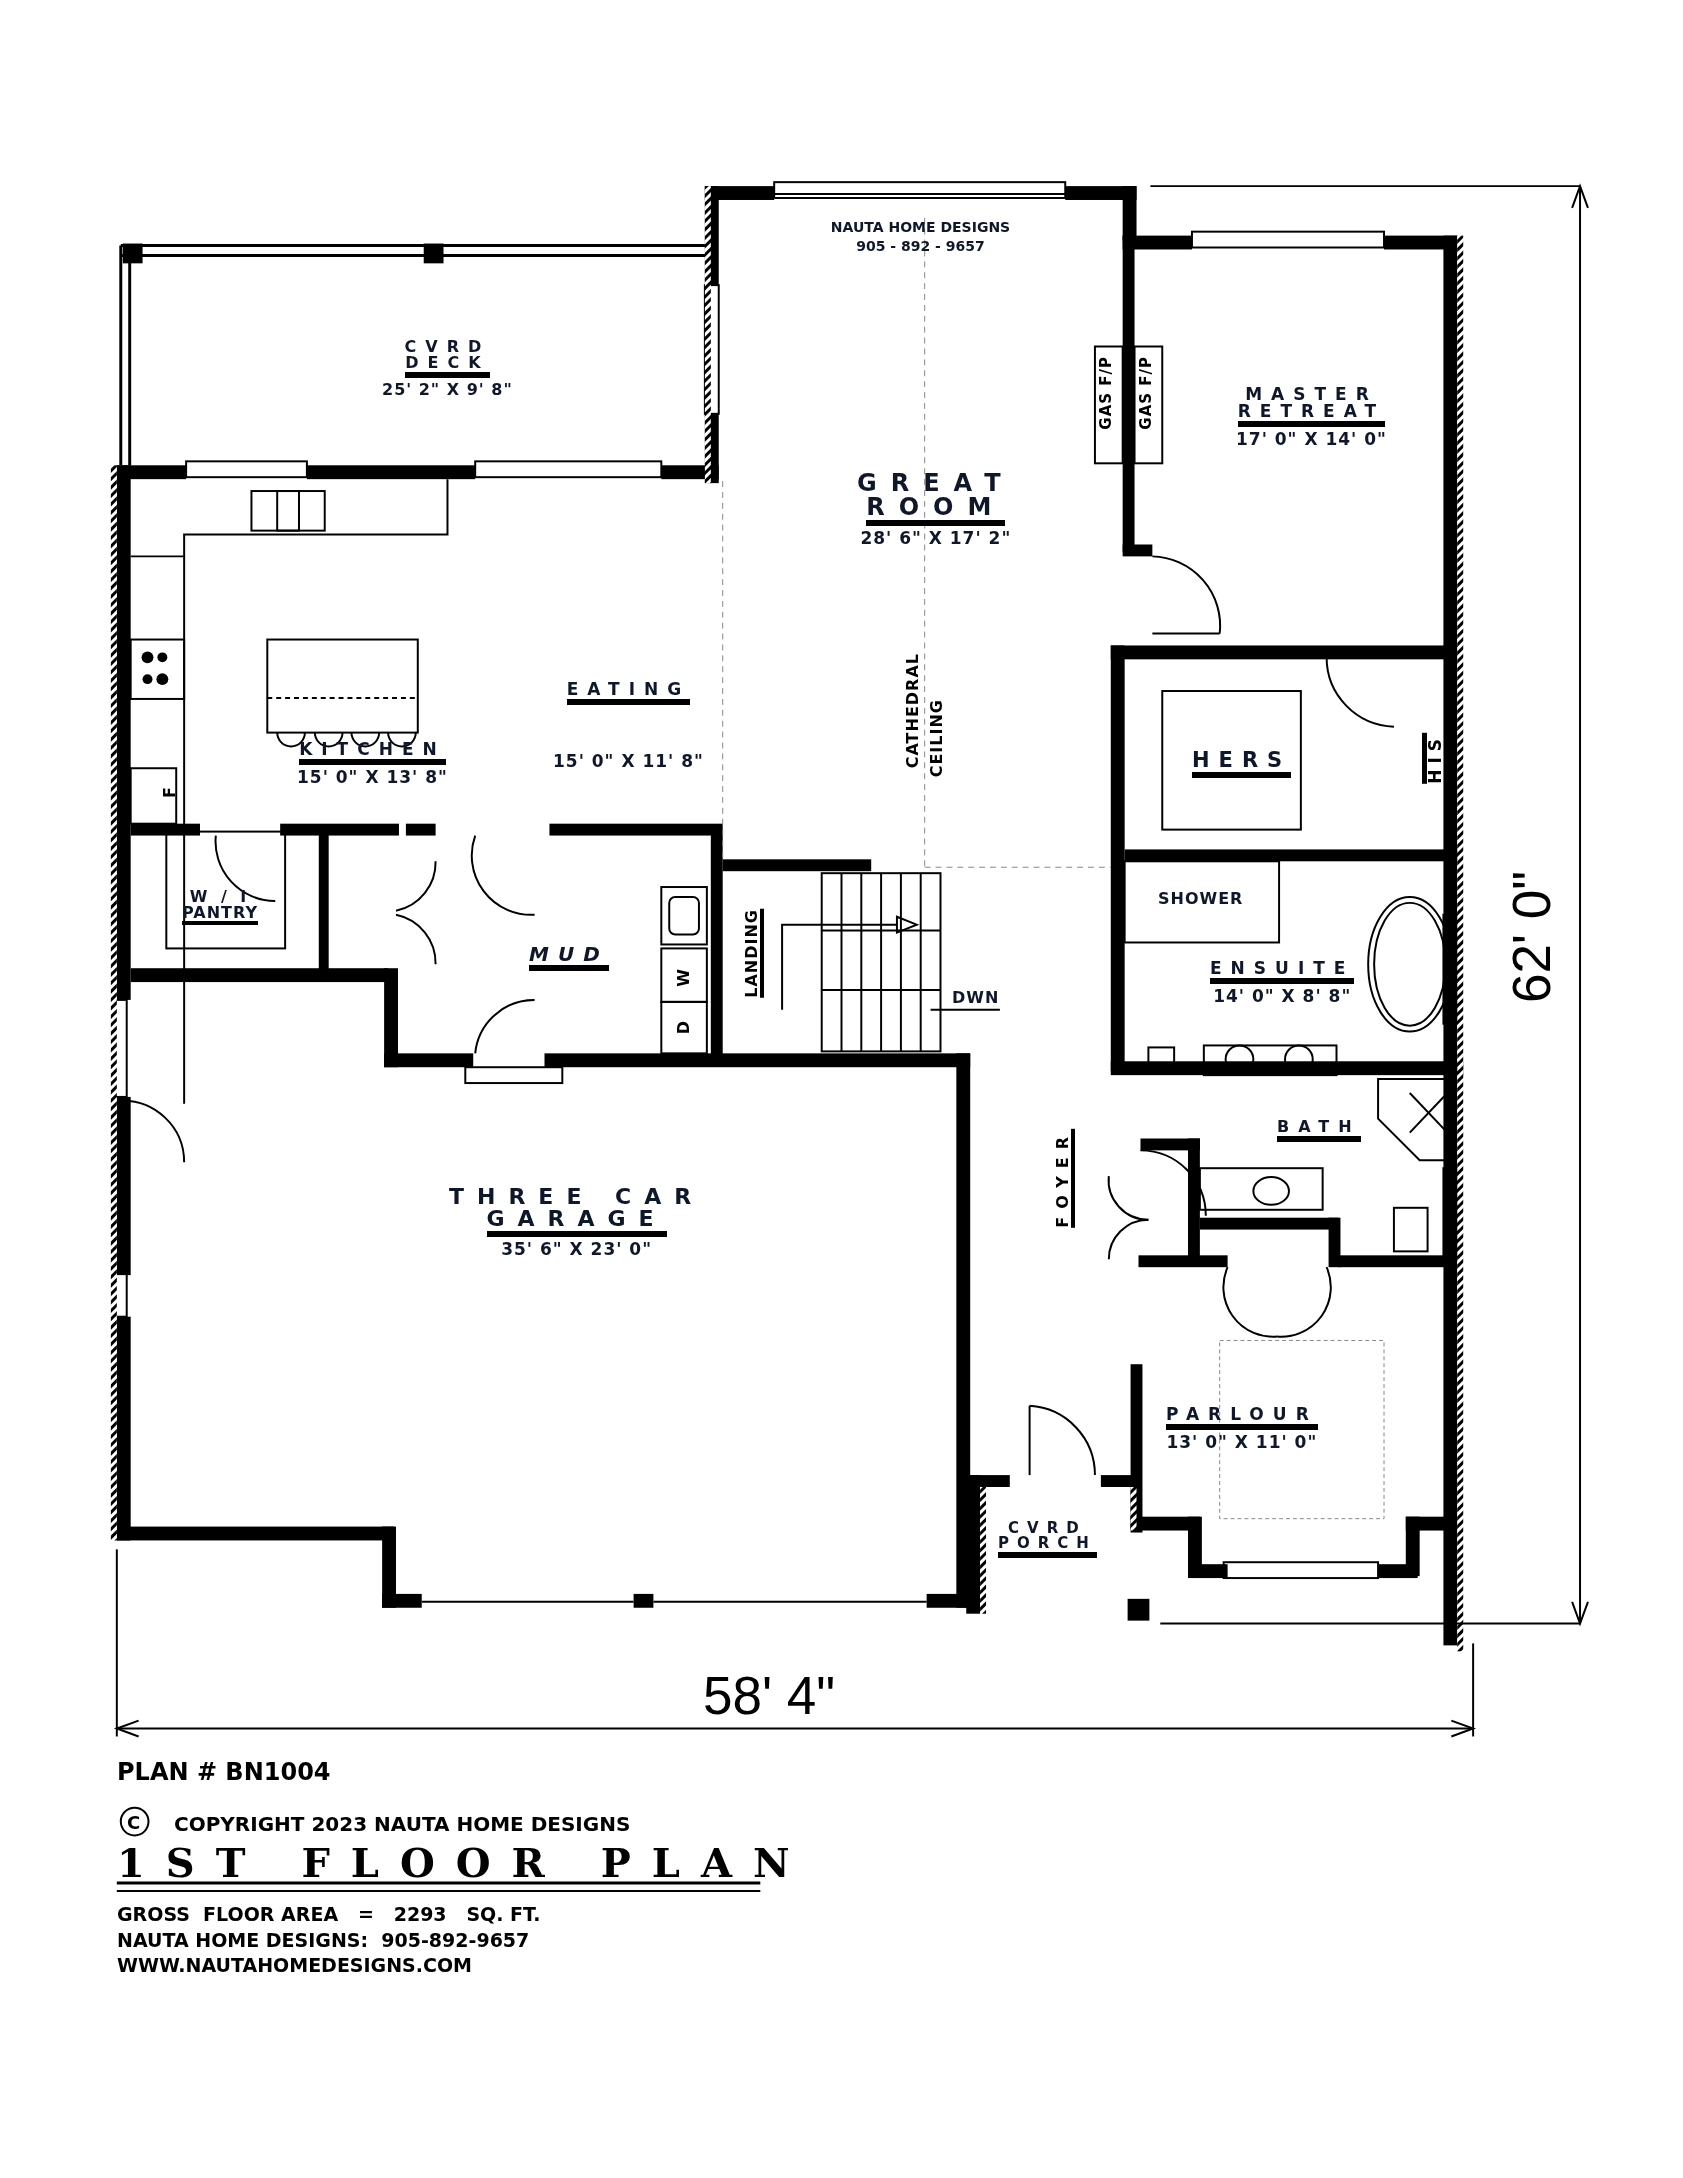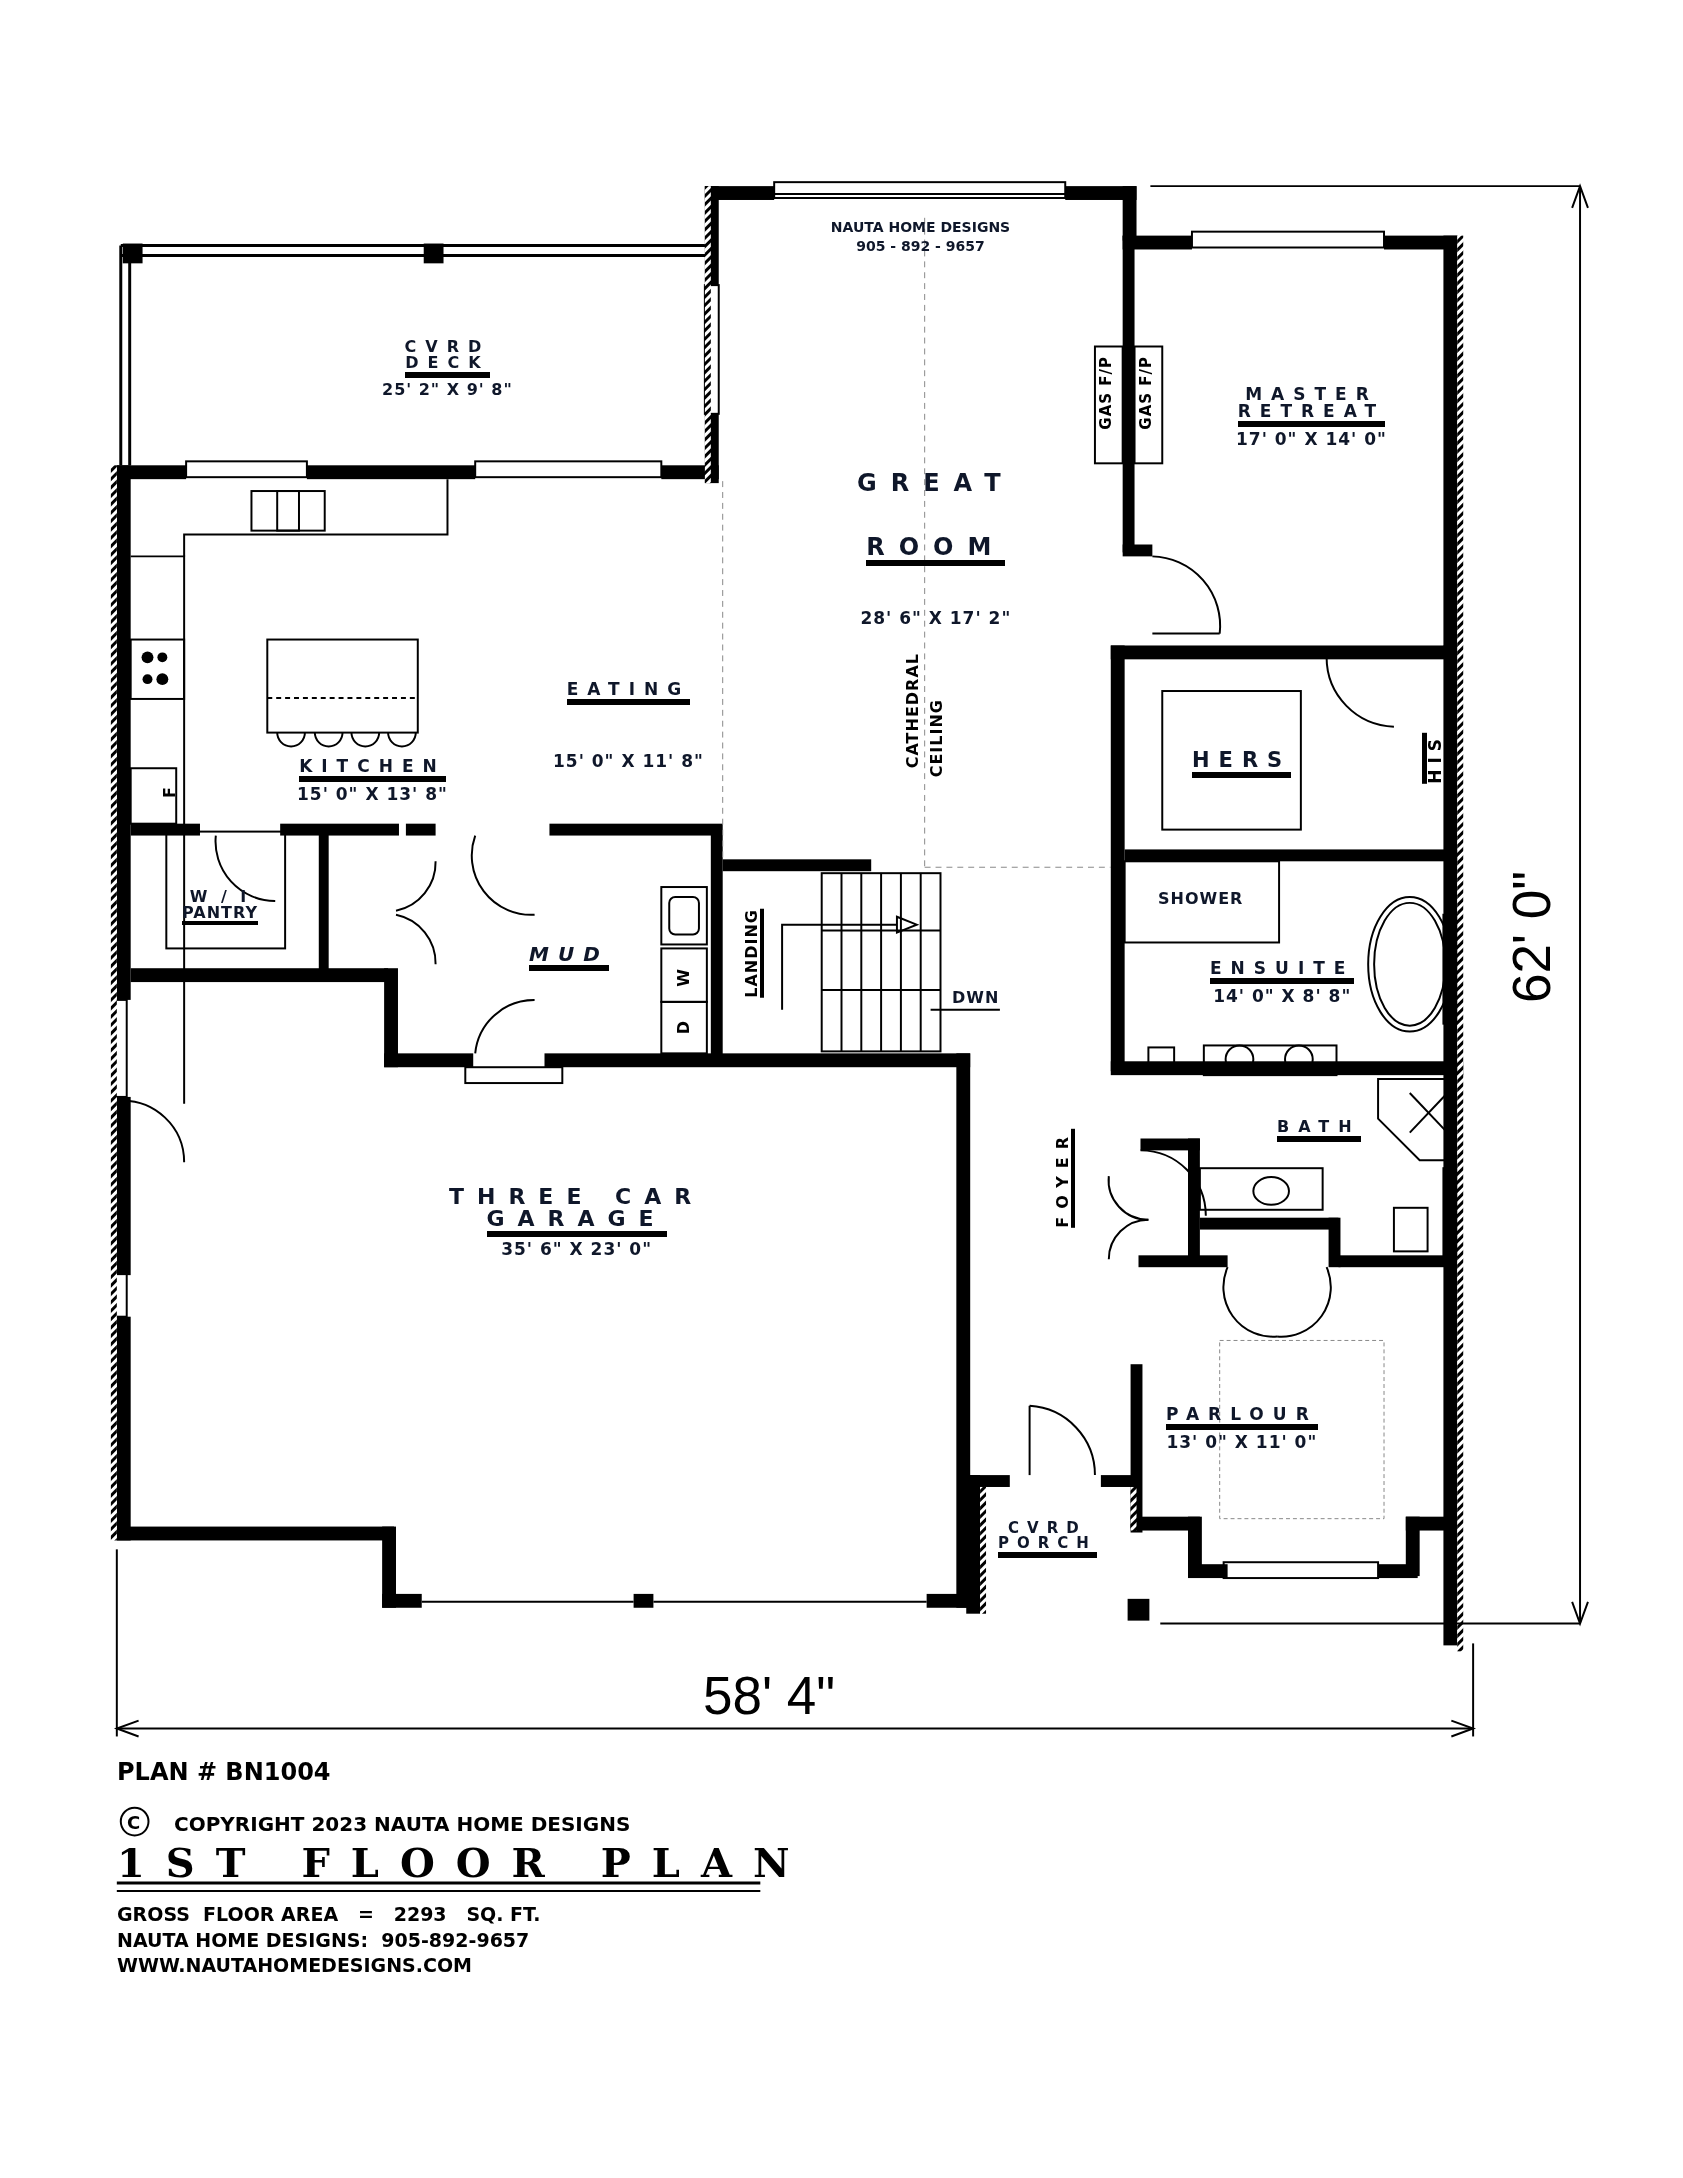--- a/index.html
+++ b/index.html
@@ -240,38 +240,38 @@
 
 <div class="lbl" style="left:782px;top:220px;font-size:14px;width:277px;text-align:center;">NAUTA HOME DESIGNS</div>
 <div class="lbl" style="left:782px;top:239px;font-size:14px;width:277px;text-align:center;">905 - 892 - 9657</div>
 
 <div class="room" style="left:382px;top:339px;">
   <span class="lbl room-name" style="position:static;font-size:16px;">CVRD</span>
   <span class="lbl room-name u" style="position:static;font-size:16px;">DECK</span>
   <span class="lbl room-dim" style="position:static;font-size:16px;">25' 2" X 9' 8"</span>
 </div>
 
-<div class="room" style="left:857px;top:471px;gap:40px;">
+<div class="room" style="left:857px;top:471px;">
   <span class="lbl room-name" style="position:static;font-size:24px;letter-spacing:14px;">GREAT</span>
   <span class="lbl room-name u" style="position:static;font-size:24px;letter-spacing:14px;">ROOM</span>
   <span class="lbl room-dim" style="position:static;">28' 6" X 17' 2"</span>
 </div>
 
 <div class="room" style="left:1236px;top:386px;">
   <span class="lbl room-name" style="position:static;font-size:17px;">MASTER</span>
   <span class="lbl room-name u" style="position:static;font-size:17px;">RETREAT</span>
   <span class="lbl room-dim" style="position:static;">17' 0" X 14' 0"</span>
 </div>
 
 <div class="room" style="left:553px;top:681px;gap:44px;">
   <span class="lbl room-name u" style="position:static;font-size:17px;">EATING</span>
   <span class="lbl room-dim" style="position:static;">15' 0" X 11' 8"</span>
 </div>
 
-<div class="room" style="left:297px;top:758px;">
+<div class="room" style="left:297px;top:741px;">
   <span class="lbl room-name u" style="position:static;font-size:17px;">KITCHEN</span>
   <span class="lbl room-dim" style="position:static;">15' 0" X 13' 8"</span>
 </div>
 
 <div class="lbl room-name u" style="left:1192px;top:750px;font-size:21px;">HERS</div>
 <div class="vert room-name" style="left:1422px;top:733px;font-size:17px;letter-spacing:6px;border-right:5px solid #000;">HIS</div>
 <div class="lbl small" style="left:1158px;top:891px;">SHOWER</div>
 
 <div class="room" style="left:1210px;top:960px;">
   <span class="lbl room-name u" style="position:static;font-size:17px;">ENSUITE</span>

